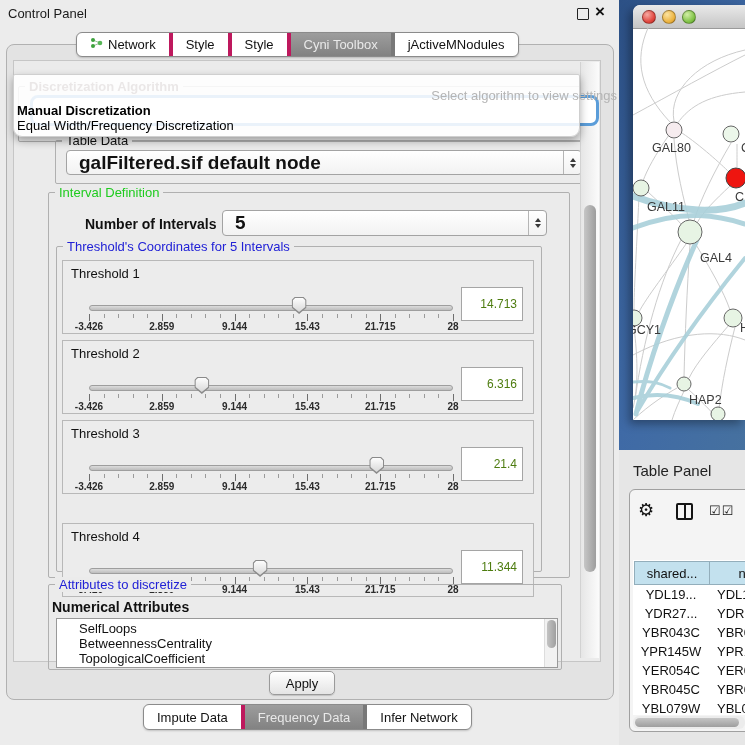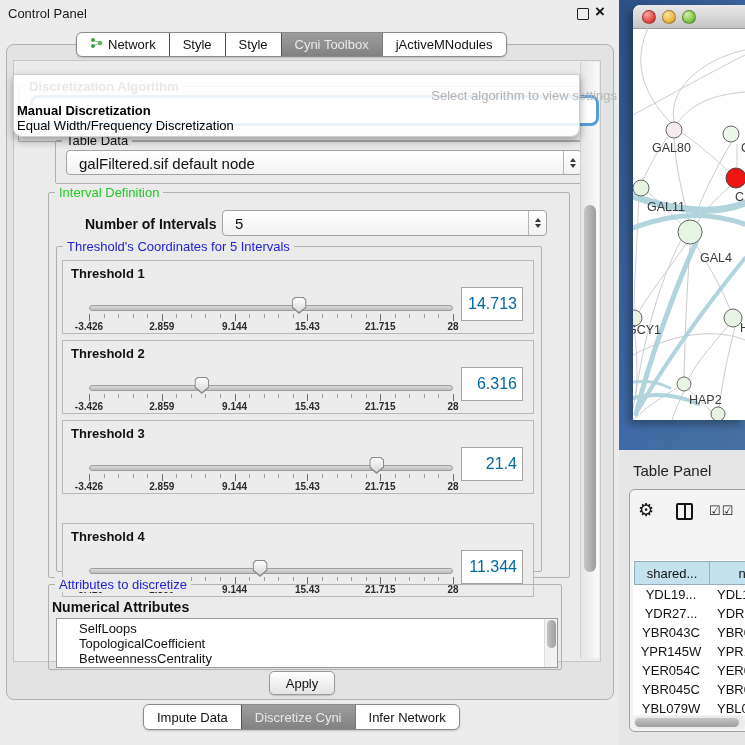--- a/index.html
+++ b/index.html
@@ -8,21 +8,21 @@
   .abs{position:absolute;}
 
   
   .cp-title{left:8px;top:6px;font-size:13px;color:#1a1a1a;}
   .float-ic{left:577px;top:8px;width:10px;height:10px;border:1.5px solid #222;border-radius:1px;}
   .close-ic{left:595px;top:2px;font-size:17px;font-weight:bold;color:#111;}
 
   .seg{display:flex;position:absolute;height:23px;border:1px solid #8b8b8b;border-radius:6px;
        background:#fff;overflow:hidden;box-shadow:0 1px 2px rgba(0,0,0,.18);z-index:30;}
   .seg .s{display:flex;align-items:center;justify-content:center;font-size:13px;color:#111;
-       border-right:1px solid #be185d;padding:0 13px;white-space:nowrap;}
+       border-right:4px solid #be185d;padding:0 13px;white-space:nowrap;}
   .seg .s:last-child{border-right:none;}
   .seg .s.active{background:linear-gradient(#9d9d9d,#828282);color:#e9e9e9;border-color:#787878;}
   .net-ic{margin-right:5px;}
 
   .outer-panel{left:6px;top:44px;width:606px;height:654px;background:#e3e3e3;
        border:1px solid #b1b1b1;border-radius:8px;}
   .content-panel{left:13px;top:60px;width:586px;height:600px;background:#ebebeb;
        border:1px solid #c6c6c6;}
 
   .group{position:absolute;border:1px solid #b0b0b0;border-radius:2px;}
@@ -34,52 +34,52 @@
   
   .popup{left:13px;top:74px;width:565px;height:61px;background:rgba(255,255,255,.87);
       border:1px solid #cfcfcf;border-radius:2px 2px 9px 9px;
       box-shadow:0 4px 9px rgba(0,0,0,.32);z-index:40;}
   .popup .ph{position:absolute;top:13px;left:0;width:100%;text-align:right;
       font-size:13px;color:#b4b4b4;margin-left:38px;}
   .popup .opt1{position:absolute;top:28px;left:3px;font-size:13px;font-weight:bold;color:#000;white-space:nowrap;}
   .popup .opt2{position:absolute;top:43px;left:3px;font-size:13px;color:#000;white-space:nowrap;}
 
   .combo{position:absolute;background:linear-gradient(#ffffff,#f2f2f2);border:1px solid #a3a3a3;
-      border-radius:4px;font-size:15px;}
+      border-radius:4px;font-size:19px;font-weight:bold;}
   .combo .val{position:absolute;left:12px;top:50%;transform:translateY(-50%);white-space:nowrap;}
   .stepper{position:absolute;right:0;top:0;bottom:0;width:17px;border-left:1px solid #b5b5b5;
       display:flex;flex-direction:column;align-items:center;justify-content:center;gap:2px;}
   .tri-up{width:0;height:0;border-left:3.5px solid transparent;border-right:3.5px solid transparent;
       border-bottom:4.5px solid #3a3a3a;}
   .tri-dn{width:0;height:0;border-left:3.5px solid transparent;border-right:3.5px solid transparent;
       border-top:4.5px solid #3a3a3a;}
 
   .bold13{font-size:14px;font-weight:bold;color:#111;text-align:center;}
 
   
   .threshold-box{position:absolute;left:62px;width:470px;height:72px;background:#ececec;
       border:1px solid #b8b8b8;}
-  .th-label{position:absolute;left:8px;top:5px;font-size:13px;font-weight:bold;}
+  .th-label{position:absolute;left:8px;top:5px;font-size:13px;font-weight:normal;}
   .slider{position:absolute;left:26px;top:38px;width:364px;height:34px;}
   .track{position:absolute;left:0;right:0;top:6px;height:4px;background:linear-gradient(#dcdcdc,#bdbdbd);
       border:1px solid #9e9e9e;border-radius:3px;}
   .minor-ticks{position:absolute;left:0;right:0;top:15px;height:4px;
       background:repeating-linear-gradient(to right,#9a9a9a 0,#9a9a9a 1px,transparent 1px,transparent 4%);}
   .major-ticks{position:absolute;left:0;right:0;top:15px;height:7px;}
   .major-ticks i{position:absolute;width:1px;height:7px;background:#6f6f6f;}
   .tick-labels{position:absolute;left:0;right:0;top:22px;height:12px;}
   .tick-labels span{position:absolute;transform:translateX(-50%);font-size:10px;font-weight:bold;color:#2b2b2b;white-space:nowrap;}
   .thumb{position:absolute;top:-2px;width:15px;height:17px;transform:translateX(-50%);
       clip-path:polygon(50% 100%,0 62%,0 18%,20% 0,80% 0,100% 18%,100% 62%);background:#8a8a8a;}
   .thumb::after{content:"";position:absolute;left:1px;right:1px;top:1px;bottom:2px;
       clip-path:polygon(50% 100%,0 62%,0 18%,20% 0,80% 0,100% 18%,100% 62%);
       background:linear-gradient(#fdfdfd,#d8d8d8);}
   .th-value{position:absolute;left:398px;top:26px;width:62px;height:34px;box-sizing:border-box;
       border:1px solid #a5a5a5;background:#fff;text-align:right;padding:0 5px;
-      font-family:"Liberation Sans",sans-serif;font-size:16px;color:#0369a1;}
+      font-family:"Liberation Sans",sans-serif;font-size:12px;color:#4d7c0f;}
 
   
   .listbox{left:56px;top:618px;width:500px;height:48px;background:#fff;border:1px solid #999;overflow:hidden;}
   .listbox .item{padding-left:22px;font-size:13px;line-height:15px;color:#111;white-space:nowrap;}
   .list-scroll{position:absolute;right:0;top:0;bottom:0;width:12px;background:#f2f2f2;border-left:1px solid #ddd;}
   .list-thumb{position:absolute;left:1.5px;top:1px;width:9px;height:28px;border-radius:5px;
       background:linear-gradient(to right,#c3c3c3,#9f9f9f);}
 
   .apply-btn{left:269px;top:671px;width:64px;height:22px;border:1px solid #9a9a9a;border-radius:5px;
       background:linear-gradient(#ffffff,#e4e4e4);font-size:13px;display:flex;align-items:center;
@@ -303,39 +303,39 @@
     </div>
     <input class="th-value" value="11.344" style="">
   </div>
 
   <div class="group" style="left:48px;top:584px;width:512px;height:84px;">
     <span class="gtitle" style="color:#2121d6;">Attributes to discretize</span>
   </div>
   <div class="abs bold13" style="left:52px;top:599px;">Numerical Attributes</div>
   <div class="abs listbox">
     <div class="item" style="padding-top:2px;">SelfLoops</div>
+    <div class="item">BetweennessCentrality</div>
     <div class="item">TopologicalCoefficient</div>
-    <div class="item">BetweennessCentrality</div>
     <div class="list-scroll">
         <div class="list-thumb"></div>
       </div>
   </div>
 
   <div class="abs apply-btn">Apply</div>
 
   <div class="abs v-scroll-track">
     <div class="v-scroll-thumb"></div>
   </div>
 
   <div class="seg" style="left:143px;top:704px;height:24px;">
     <div class="s">
         <span>Impute Data</span>
       </div>
     <div class="s active">
-        <span>Discretize Cyni</span>
+        <span>Frequency Data</span>
       </div>
     <div class="s">
         <span>Infer Network</span>
       </div>
   </div>
 
   <div class="abs desktop"></div>
   <div class="abs gray-right"></div>
 
   <div class="abs net-window">

